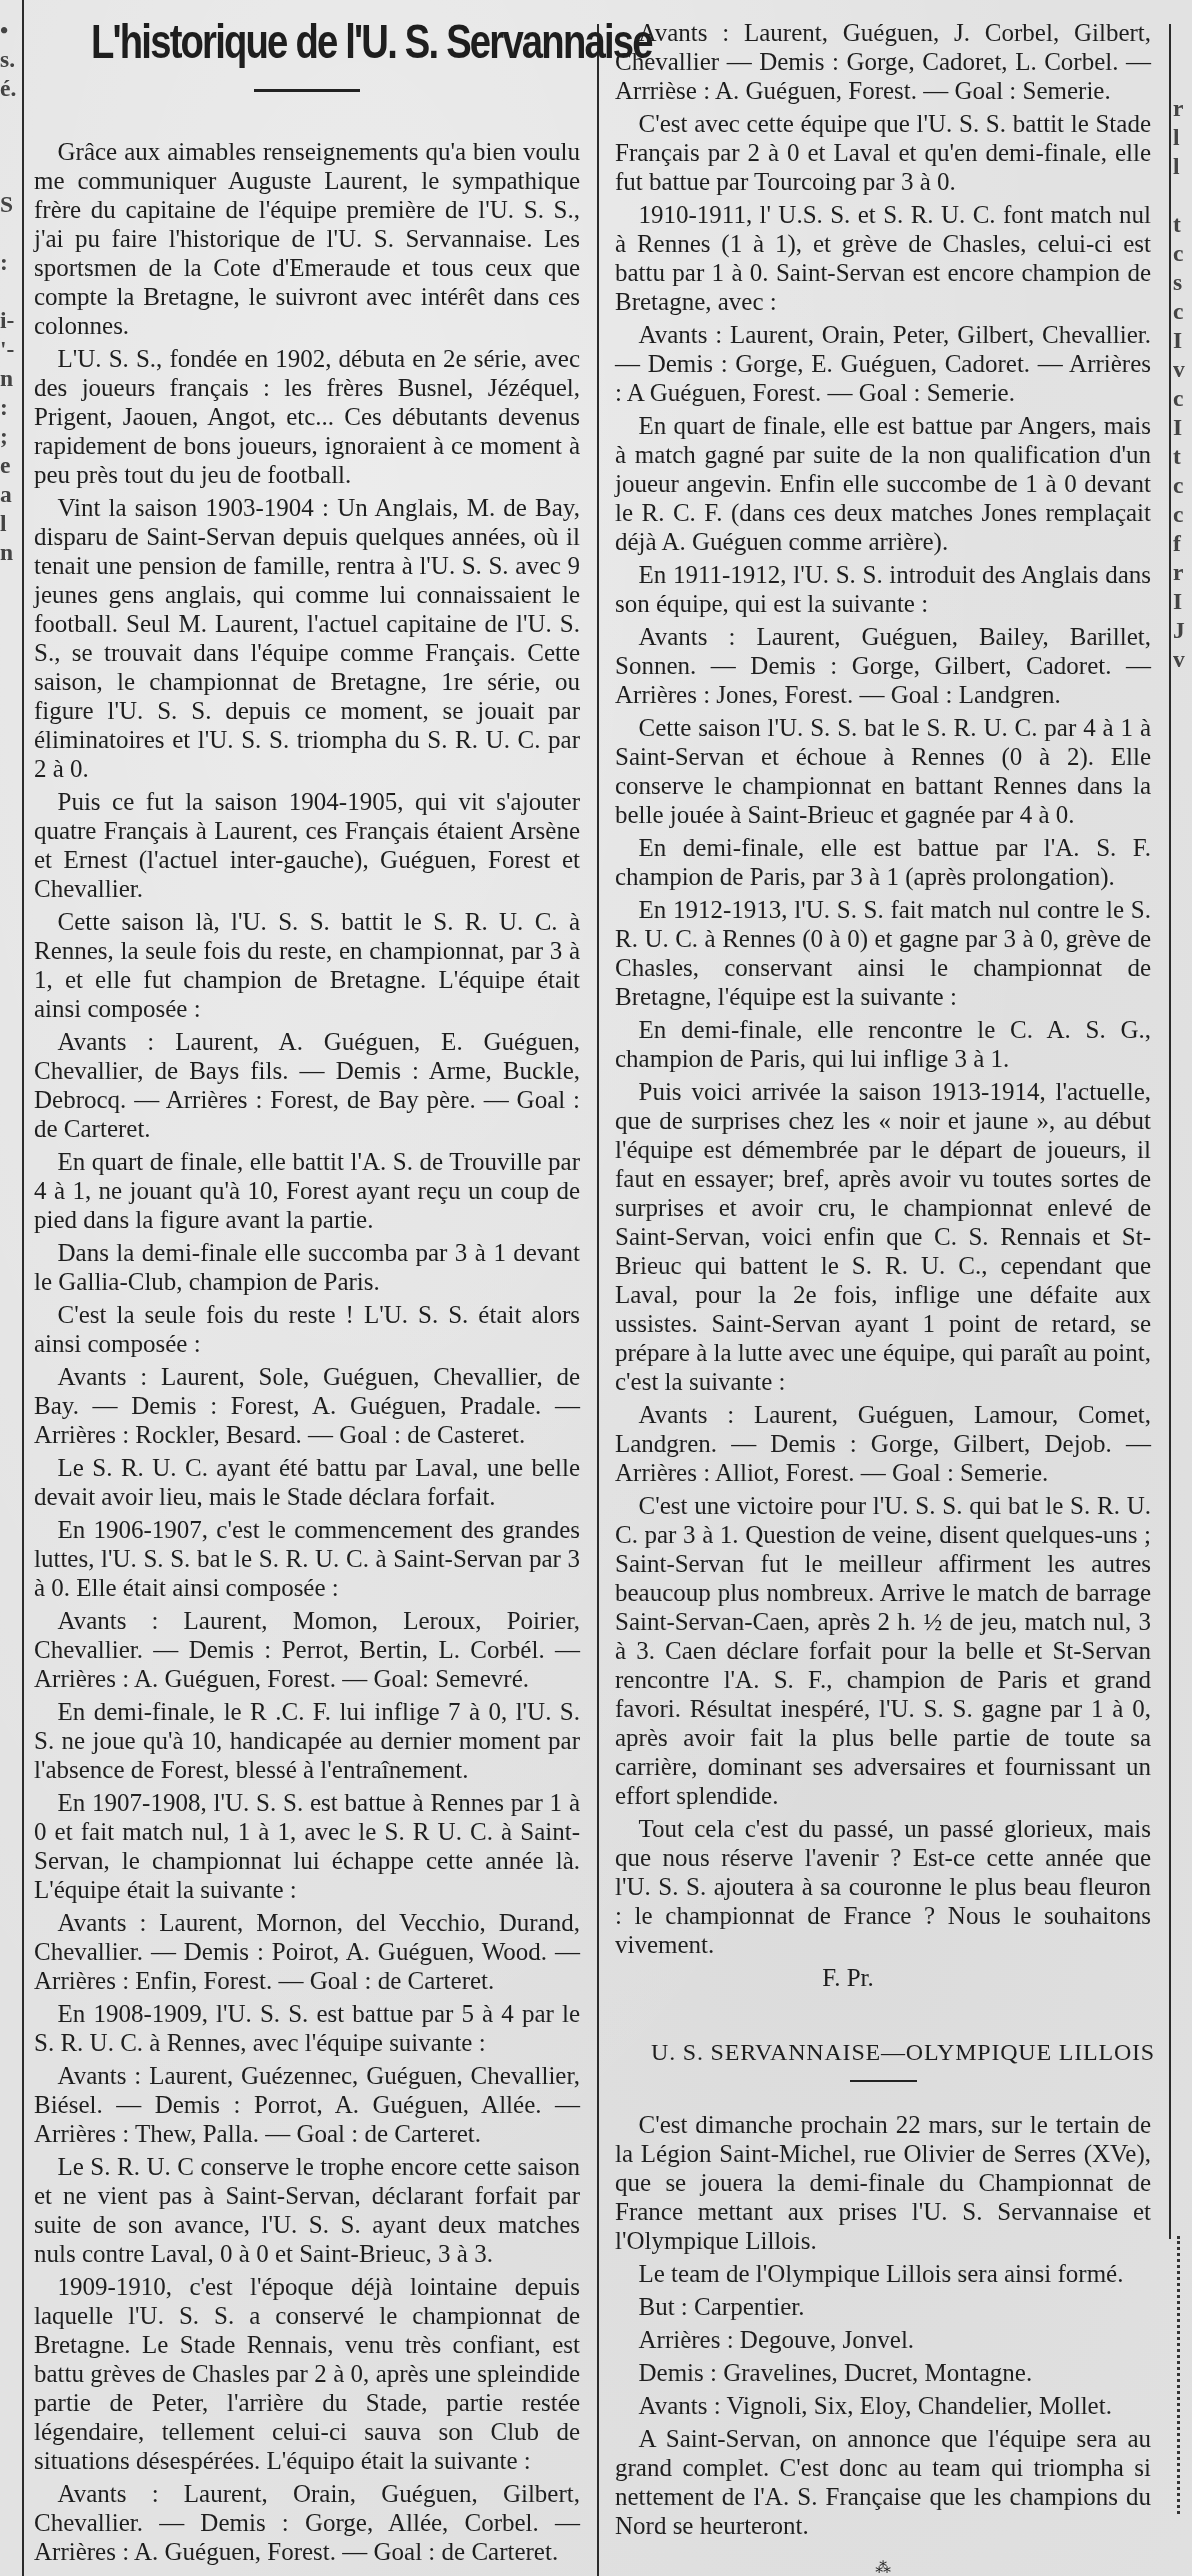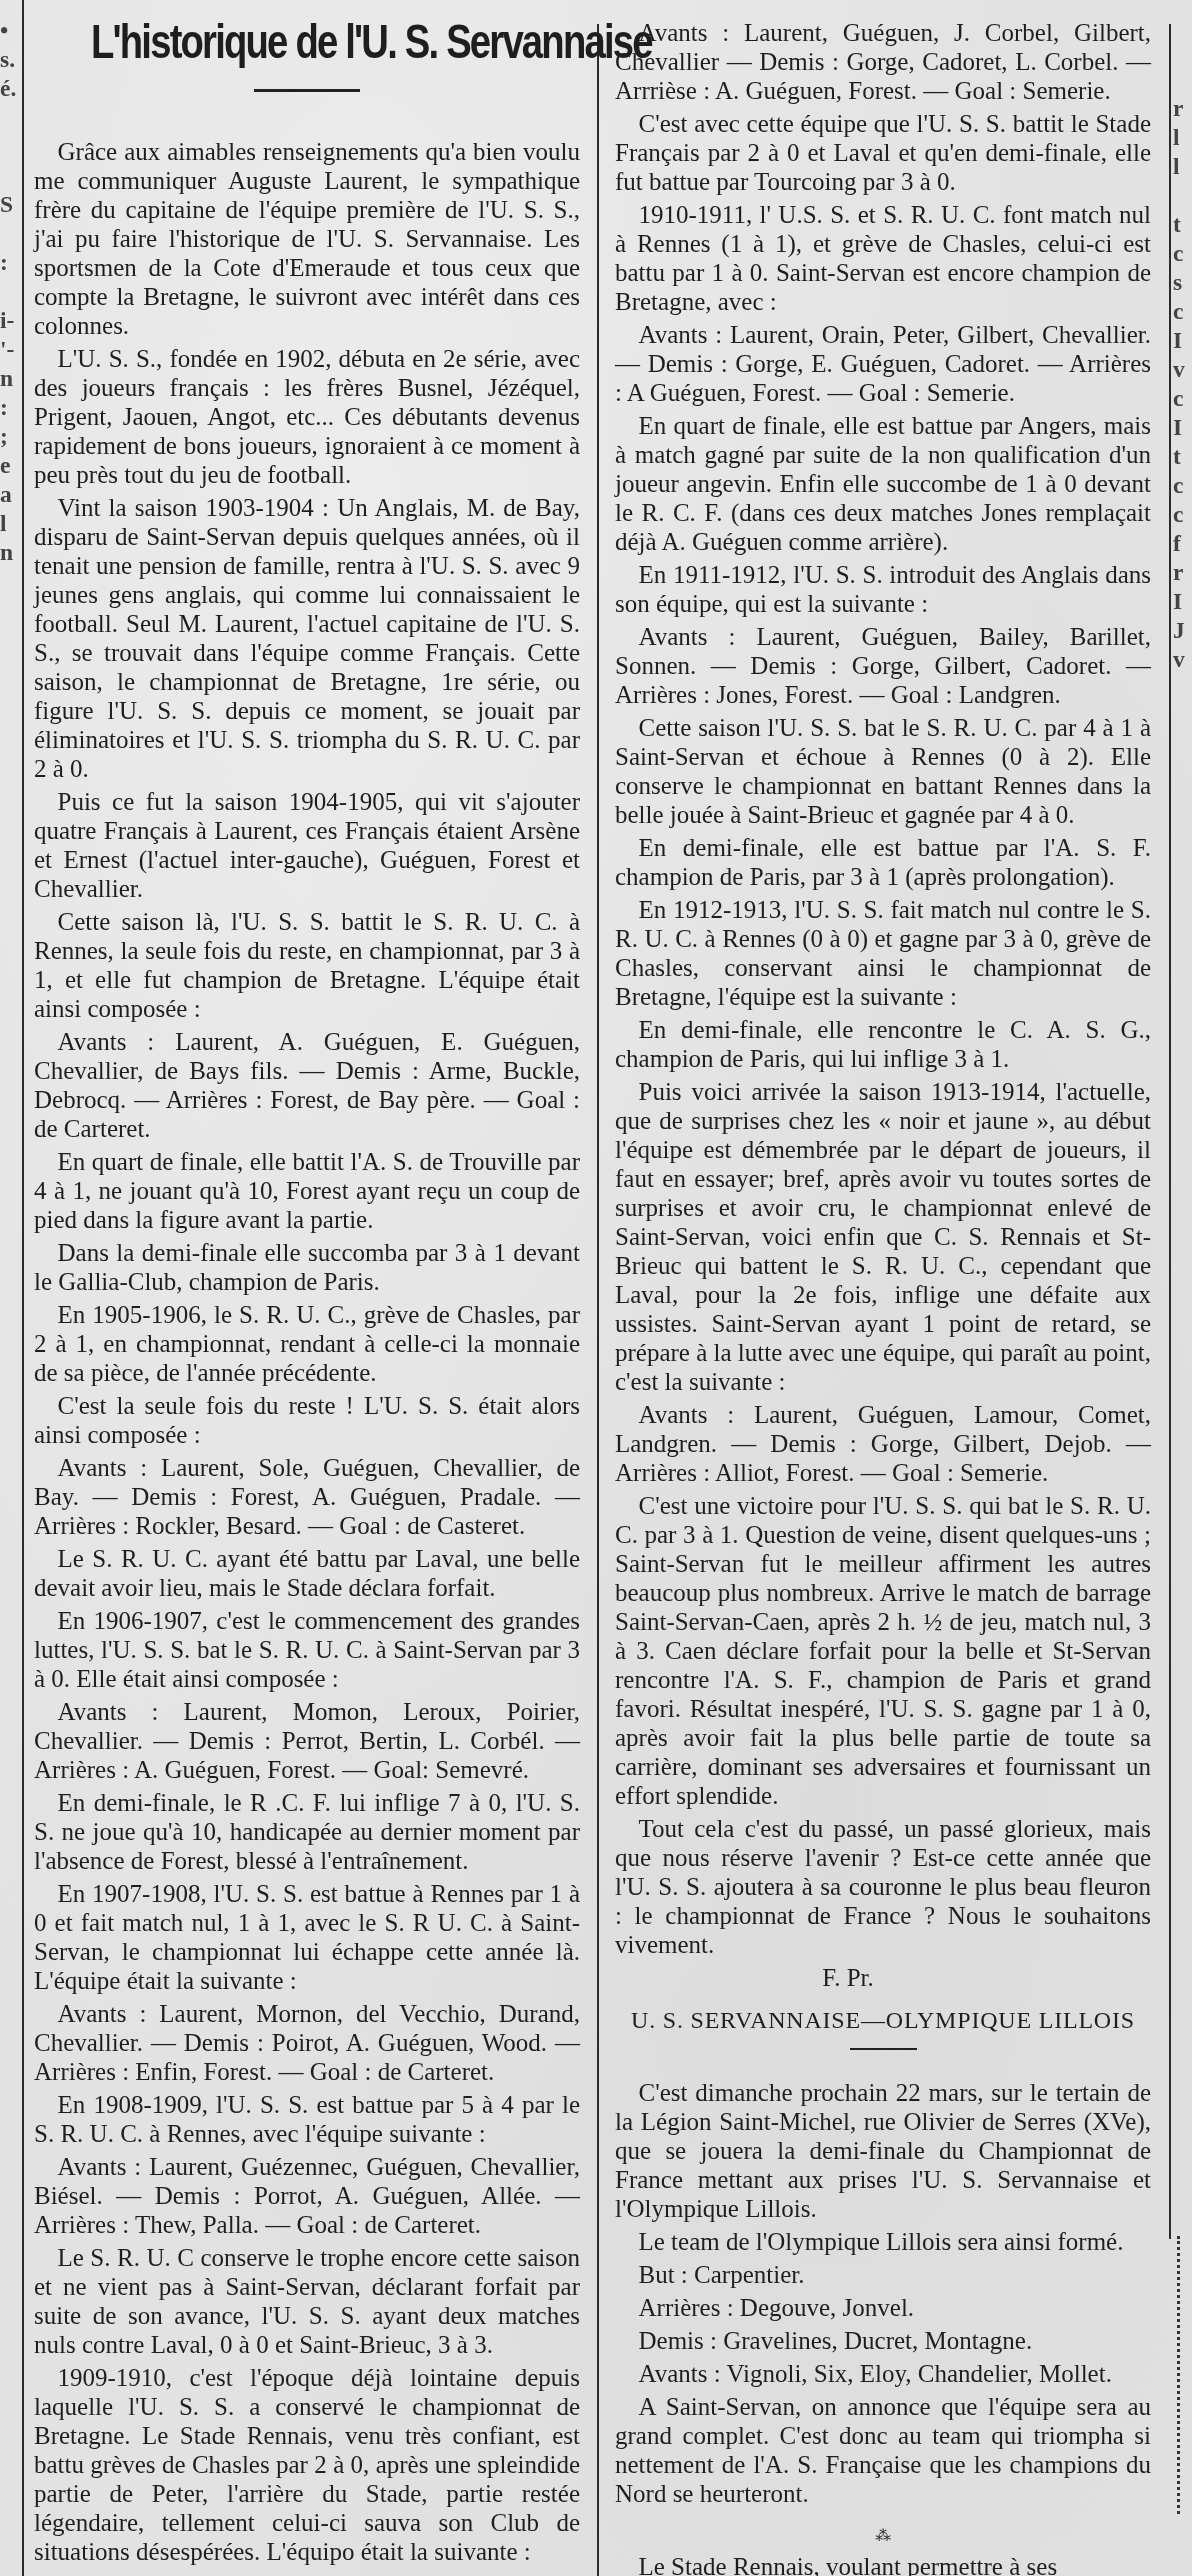--- a/index.html
+++ b/index.html
@@ -43,21 +43,21 @@
     transform: scaleX(0.78);
     transform-origin: center;
     margin: 14px 0 0 0;
     white-space: nowrap;
   }
   .head-rule {
     width: 106px; height: 3.1px; background: #222; margin: 20.4px auto 45px auto;
   }
   .signature { text-align: center; padding-right: 70px; margin-top: 1.6px; }
   .subhead {
-    text-align: center; font-size: 24px; letter-spacing: 0.8px; margin-top: 14px;
+    text-align: right; font-size: 24px; letter-spacing: 0.8px; margin-top: 46px;
     white-space: nowrap;
   }
   .sub-rule {
     width: 67px; height: 2.3px; background: #222; margin: 12.5px auto 28px auto;
   }
   .asterism { text-align: center; font-size: 15.7px; line-height: 17px; margin: 19px 0 7.8px 0; }
   .ad-border {
     position: absolute; left: 1177px; top: 2236px; width: 3.1px; height: 278px;
     border-left: 3.1px dotted #333;
   }
@@ -117,21 +117,20 @@
     <div class="head-rule"></div>
 
     <p>Grâce aux aimables renseignements qu'a bien voulu me communiquer Auguste Laurent, le sympathique frère du capitaine de l'équipe première de l'U. S. S., j'ai pu faire l'historique de l'U. S. Servannaise. Les sportsmen de la Cote d'Emeraude et tous ceux que compte la Bretagne, le suivront avec intérêt dans ces colonnes.</p>
     <p>L'U. S. S., fondée en 1902, débuta en 2e série, avec des joueurs français : les frères Busnel, Jézéquel, Prigent, Jaouen, Angot, etc... Ces débutants devenus rapidement de bons joueurs, ignoraient à ce moment à peu près tout du jeu de football.</p>
     <p>Vint la saison 1903-1904 : Un Anglais, M. de Bay, disparu de Saint-Servan depuis quelques années, où il tenait une pension de famille, rentra à l'U. S. S. avec 9 jeunes gens anglais, qui comme lui connaissaient le football. Seul M. Laurent, l'actuel capitaine de l'U. S. S., se trouvait dans l'équipe comme Français. Cette saison, le championnat de Bretagne, 1re série, ou figure l'U. S. S. depuis ce moment, se jouait par éliminatoires et l'U. S. S. triompha du S. R. U. C. par 2 à 0.</p>
     <p>Puis ce fut la saison 1904-1905, qui vit s'ajouter quatre Français à Laurent, ces Français étaient Arsène et Ernest (l'actuel inter-gauche), Guéguen, Forest et Chevallier.</p>
     <p>Cette saison là, l'U. S. S. battit le S. R. U. C. à Rennes, la seule fois du reste, en championnat, par 3 à 1, et elle fut champion de Bretagne. L'équipe était ainsi composée :</p>
     <p>Avants : Laurent, A. Guéguen, E. Guéguen, Chevallier, de Bays fils. — Demis : Arme, Buckle, Debrocq. — Arrières : Forest, de Bay père. — Goal : de Carteret.</p>
     <p>En quart de finale, elle battit l'A. S. de Trouville par 4 à 1, ne jouant qu'à 10, Forest ayant reçu un coup de pied dans la figure avant la partie.</p>
     <p>Dans la demi-finale elle succomba par 3 à 1 devant le Gallia-Club, champion de Paris.</p>
-    <p>En 1905-1906, le S. R. U. C., grève de Chasles, par 2 à 1, en championnat, rendant à celle-ci la monnaie de sa pièce, de l'année précédente.</p>
     <p>C'est la seule fois du reste ! L'U. S. S. était alors ainsi composée :</p>
     <p>Avants : Laurent, Sole, Guéguen, Chevallier, de Bay. — Demis : Forest, A. Guéguen, Pradale. — Arrières : Rockler, Besard. — Goal : de Casteret.</p>
     <p>Le S. R. U. C. ayant été battu par Laval, une belle devait avoir lieu, mais le Stade déclara forfait.</p>
     <p>En 1906-1907, c'est le commencement des grandes luttes, l'U. S. S. bat le S. R. U. C. à Saint-Servan par 3 à 0. Elle était ainsi composée :</p>
     <p>Avants : Laurent, Momon, Leroux, Poirier, Chevallier. — Demis : Perrot, Bertin, L. Corbél. — Arrières : A. Guéguen, Forest. — Goal: Semevré.</p>
     <p>En demi-finale, le R .C. F. lui inflige 7 à 0, l'U. S. S. ne joue qu'à 10, handicapée au dernier moment par l'absence de Forest, blessé à l'entraînement.</p>
     <p>En 1907-1908, l'U. S. S. est battue à Rennes par 1 à 0 et fait match nul, 1 à 1, avec le S. R U. C. à Saint-Servan, le championnat lui échappe cette année là. L'équipe était la suivante :</p>
     <p>Avants : Laurent, Mornon, del Vecchio, Durand, Chevallier. — Demis : Poirot, A. Guéguen, Wood. — Arrières : Enfin, Forest. — Goal : de Carteret.</p>
     <p>En 1908-1909, l'U. S. S. est battue par 5 à 4 par le S. R. U. C. à Rennes, avec l'équipe suivante :</p>
     <p>Avants : Laurent, Guézennec, Guéguen, Chevallier, Biésel. — Demis : Porrot, A. Guéguen, Allée. — Arrières : Thew, Palla. — Goal : de Carteret.</p>

